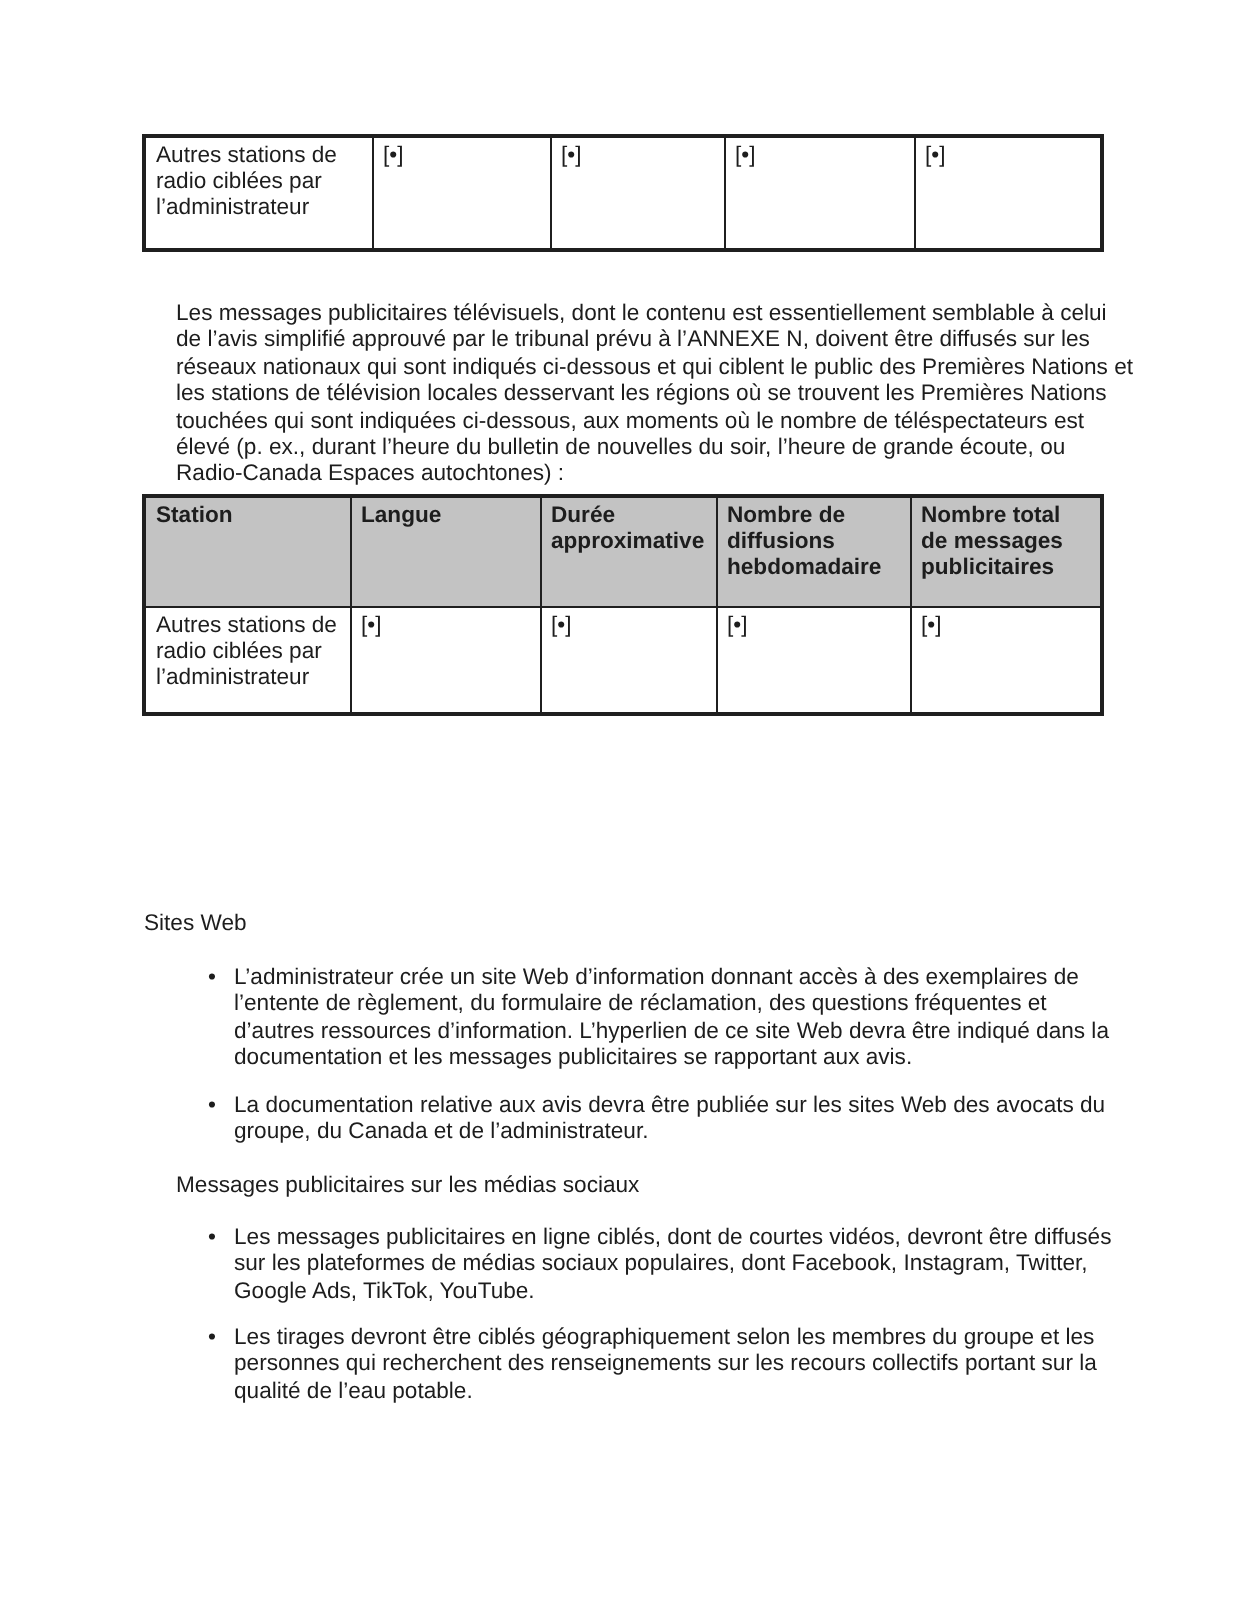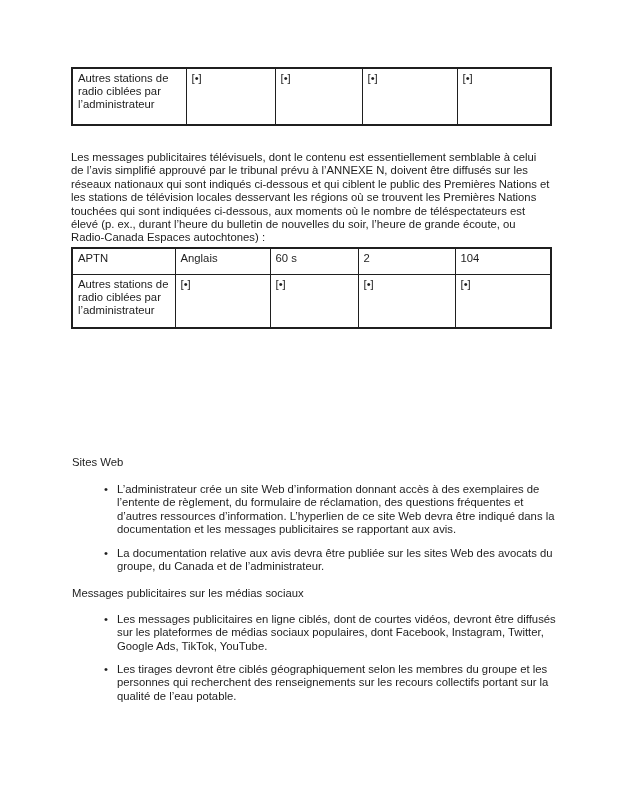--- a/index.html
+++ b/index.html
@@ -88,43 +88,48 @@
 radio ciblées par
 l’administrateur</td>
         <td>[•]</td>
         <td>[•]</td>
         <td>[•]</td>
         <td>[•]</td>
       </tr>
     </tbody>
   </table>
 
-  <div class="para" style="left:71px; top:151px; width:510px;">Les messages publicitaires télévisuels, dont le contenu est essentiellement semblable à celui
+  <div class="para" style="left:88px; top:151px; width:510px;">Les messages publicitaires télévisuels, dont le contenu est essentiellement semblable à celui
 de l’avis simplifié approuvé par le tribunal prévu à l’ANNEXE N, doivent être diffusés sur les
 réseaux nationaux qui sont indiqués ci-dessous et qui ciblent le public des Premières Nations et
 les stations de télévision locales desservant les régions où se trouvent les Premières Nations
 touchées qui sont indiquées ci-dessous, aux moments où le nombre de téléspectateurs est
 élevé (p. ex., durant l’heure du bulletin de nouvelles du soir, l’heure de grande écoute, ou
 Radio-Canada Espaces autochtones) :</div>
 
   <table class="doc-table" style="left:71px; top:247px; width:479px;">
     <colgroup>
       <col style="width:103px">
         <col style="width:95px">
         <col style="width:88px">
       <col style="width:97px">
         <col style="width:96px">
     </colgroup>
     <tbody>
-      <tr style="height:26px">
-        <td>APTN</td>
-        <td>Anglais</td>
-        <td>60 s</td>
-        <td>2</td>
-        <td>104</td>
+      <tr style="height:55px">
+        <th>Station</th>
+        <th>Langue</th>
+        <th>Durée
+approximative</th>
+        <th>Nombre de
+diffusions
+hebdomadaire</th>
+        <th>Nombre total
+de messages
+publicitaires</th>
       </tr>
       <tr style="height:54px">
         <td>Autres stations de
 radio ciblées par
 l’administrateur</td>
         <td>[•]</td>
         <td>[•]</td>
         <td>[•]</td>
         <td>[•]</td>
       </tr>
@@ -140,21 +145,21 @@
 d’autres ressources d’information. L’hyperlien de ce site Web devra être indiqué dans la
 documentation et les messages publicitaires se rapportant aux avis.</div>
   </div>
 
   <div class="bullet" style="top:547px;">
     <span class="dot">•</span>
     <div class="txt">La documentation relative aux avis devra être publiée sur les sites Web des avocats du
 groupe, du Canada et de l’administrateur.</div>
   </div>
 
-  <div class="section-heading" style="left:72px; top:587px;">Messages publicitaires sur les médias sociaux</div>
+  <div class="section-heading" style="left:88px; top:587px;">Messages publicitaires sur les médias sociaux</div>
 
   <div class="bullet" style="top:613px;">
     <span class="dot">•</span>
     <div class="txt">Les messages publicitaires en ligne ciblés, dont de courtes vidéos, devront être diffusés
 sur les plateformes de médias sociaux populaires, dont Facebook, Instagram, Twitter,
 Google Ads, TikTok, YouTube.</div>
   </div>
 
   <div class="bullet" style="top:663px;">
     <span class="dot">•</span>

